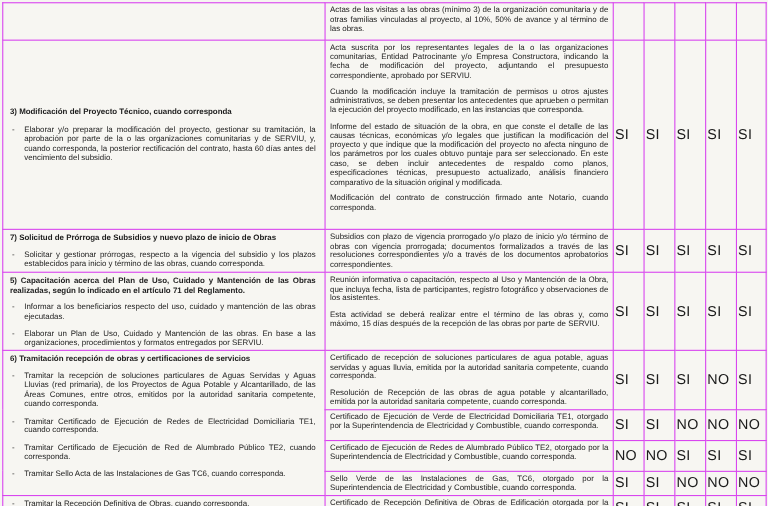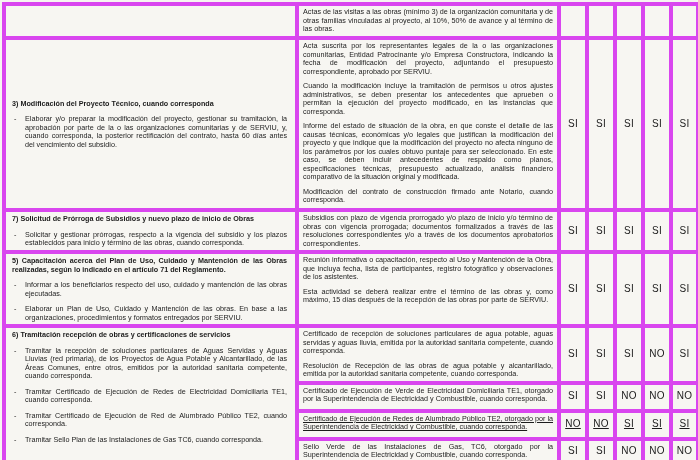--- a/index.html
+++ b/index.html
@@ -13,51 +13,50 @@
   }
   table.doc {
     position: absolute; left: 2px; top: 2px;
     width: 694px;
     border-collapse: collapse;
     table-layout: fixed;
     font-size: 7.2px;
     line-height: 8.5px;
   }
   td {
-    border: 4px solid #d946ef;
+    border: 1px solid #d946ef;
     vertical-align: top;
     padding: 2px 4px 2px 4px;
     overflow: hidden;
     background: #f7f6f2;
   }
   tr.r1 { height: 34px; }
   tr.r2 { height: 172px; }
   tr.r3 { height: 39px; }
   tr.r4 { height: 66px; }
   tr.r5 { height: 49px; }
   tr.r6 { height: 28px; }
-  tr.r7 { height: 28px; text-decoration: underline; }
+  tr.r7 { height: 28px; }
   tr.r8 { height: 20px; }
   tr.r9 { height: 19px; }
   td.act { padding-left: 6px; padding-right: 8px; margin-left: 31px; }
   td.mid-v { vertical-align: middle; }
   .title { font-weight: bold; text-align: justify; margin: 1px 0 0 0; }
   .para { margin: 0; text-align: justify; }
   .para + .para { margin-top: 6px; }
   .bullet {
     position: relative;
     padding-left: 13px;
     margin-top: 7px;
     text-align: justify;
   }
   .bullet::before { content: "-"; position: absolute; left: 2px; top: 0; }
   td.mark {
-    text-align: center;
     vertical-align: middle;
-    font-size: 10px;
+    font-size: 13px;
     letter-spacing: 0.3px;
     padding: 1px;
     white-space: nowrap;
   }
 </style>
 </head>
 <body>
 
 <table class="doc">
   <colgroup>
@@ -132,21 +131,21 @@
     <td class="mark">SI</td>
     <td class="mark">SI</td>
   </tr>
 
   <tr class="r5">
     <td class="act" rowspan="4">
       <div class="title">6) Tramitación recepción de obras y certificaciones de servicios</div>
       <div class="bullet">Tramitar la recepción de soluciones particulares de Aguas Servidas y Aguas Lluvias (red primaria), de los Proyectos de Agua Potable y Alcantarillado, de las Áreas Comunes, entre otros, emitidos por la autoridad sanitaria competente, cuando corresponda.</div>
       <div class="bullet">Tramitar Certificado de Ejecución de Redes de Electricidad Domiciliaria TE1, cuando corresponda.</div>
       <div class="bullet">Tramitar Certificado de Ejecución de Red de Alumbrado Público TE2, cuando corresponda.</div>
-      <div class="bullet">Tramitar Sello Plan de las Instalaciones de Gas TC6, cuando corresponda.</div>
+      <div class="bullet">Tramitar Sello Acta de las Instalaciones de Gas TC6, cuando corresponda.</div>
     </td>
     <td>
       <div class="para">Certificado de recepción de soluciones particulares de agua potable, aguas servidas y aguas lluvia, emitida por la autoridad sanitaria competente, cuando corresponda.</div>
       <div class="para">Resolución de Recepción de las obras de agua potable y alcantarillado, emitida por la autoridad sanitaria competente, cuando corresponda.</div>
     </td>
     <td class="mark">SI</td>
     <td class="mark">SI</td>
     <td class="mark">SI</td>
     <td class="mark">NO</td>
     <td class="mark">SI</td>

